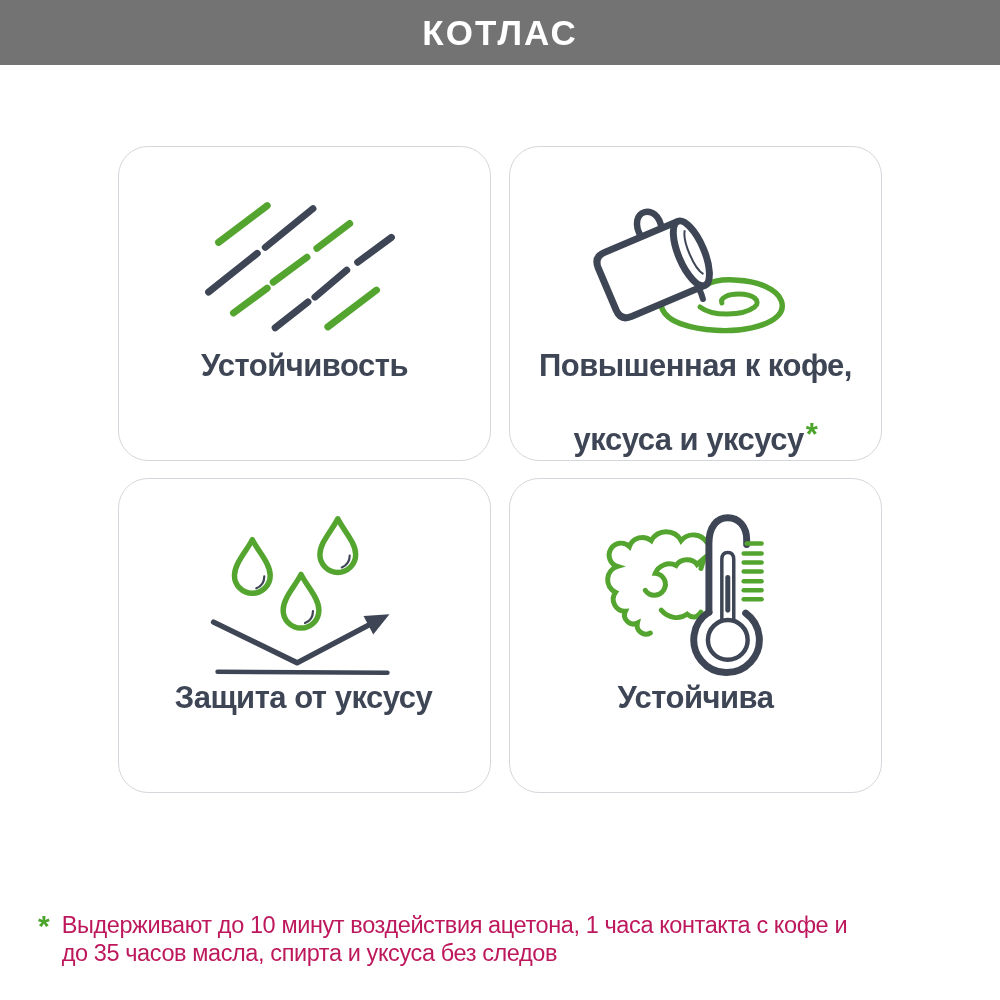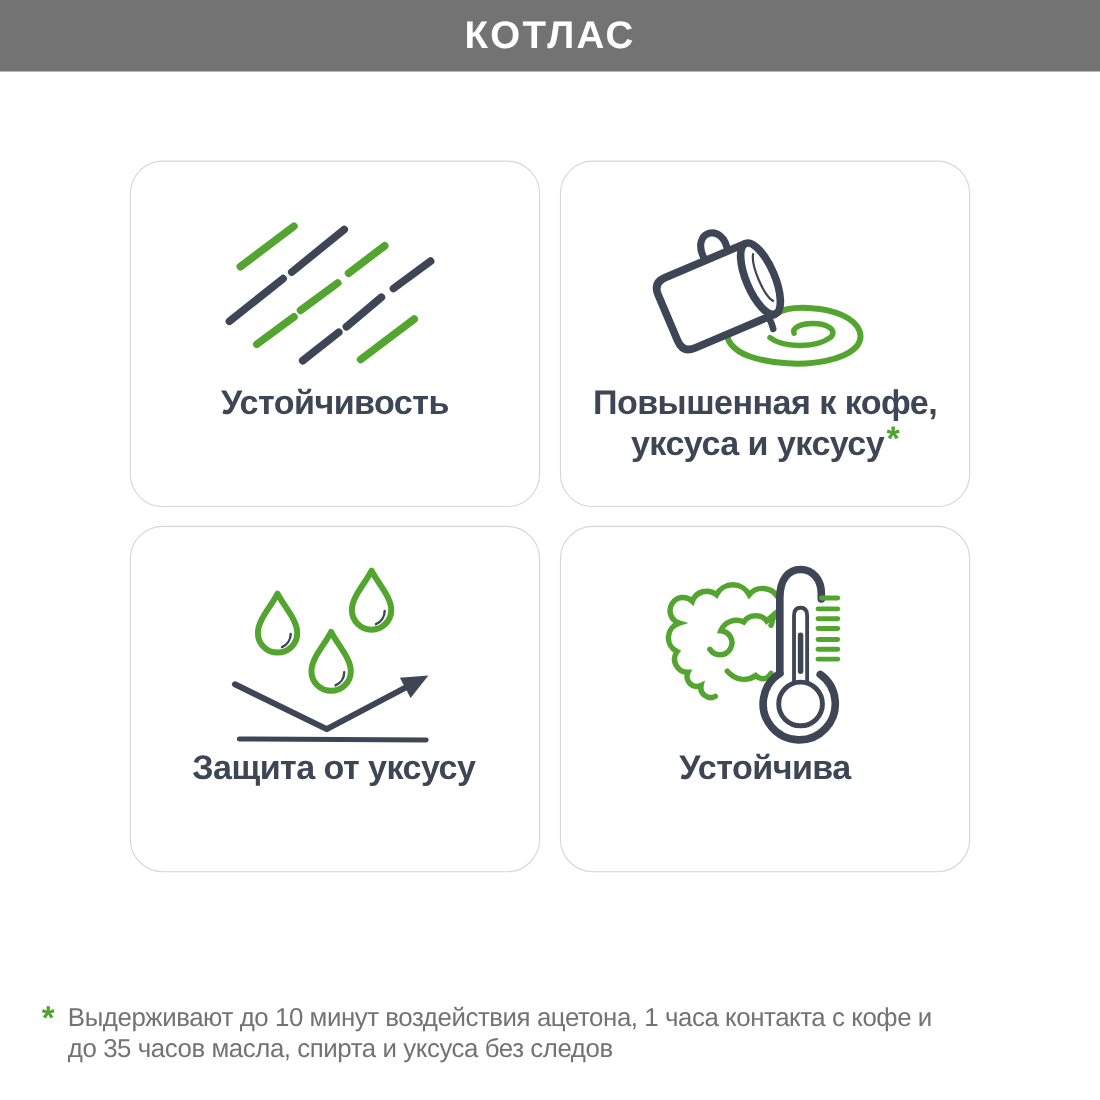--- a/index.html
+++ b/index.html
@@ -19,40 +19,40 @@
     display: grid; grid-template-columns: 373px 373px; column-gap: 18px; row-gap: 17px;
   }
   .card {
     position: relative; width: 373px; height: 315px;
     background: #ffffff; border: 1px solid #D3D7DB; border-radius: 30px;
   }
   .card svg.icon-svg { position: absolute; left: 0; top: 0; width: 100%; height: 100%; }
 
   .label-zone {
     position: absolute; left: 8px; right: 8px; top: 200px; height: 112px;
-    display: flex; flex-direction: column; align-items: center; justify-content: flex-start;
+    display: flex; flex-direction: column; align-items: center; justify-content: space-between;
   }
   .label-line {
     font-size: 31px; line-height: 38px; font-weight: bold;
     color: #3E4656; letter-spacing: -0.5px; white-space: nowrap;
   }
   .ast {
     color: #4BA42C; font-weight: bold; position: relative; top: -5px; margin-left: 2px;
   }
 
   .footnote {
     position: absolute; left: 38px; top: 912px; width: 930px;
     display: flex; align-items: flex-start;
   }
   .footnote-marker {
     color: #4BA42C; font-size: 30px; font-weight: bold; line-height: 28px;
     margin-right: 12px; flex: 0 0 auto;
   }
   .footnote-line {
-    font-size: 23.5px; line-height: 27.5px; color: #737373; letter-spacing: -0.4px;
+    font-size: 23.5px; line-height: 27.5px; color: #be185d; letter-spacing: -0.4px;
     white-space: nowrap;
   }
 </style>
 </head>
 <body>
 
 <div class="header">
   <div class="header-title">КОТЛАС</div>
 </div>
 

